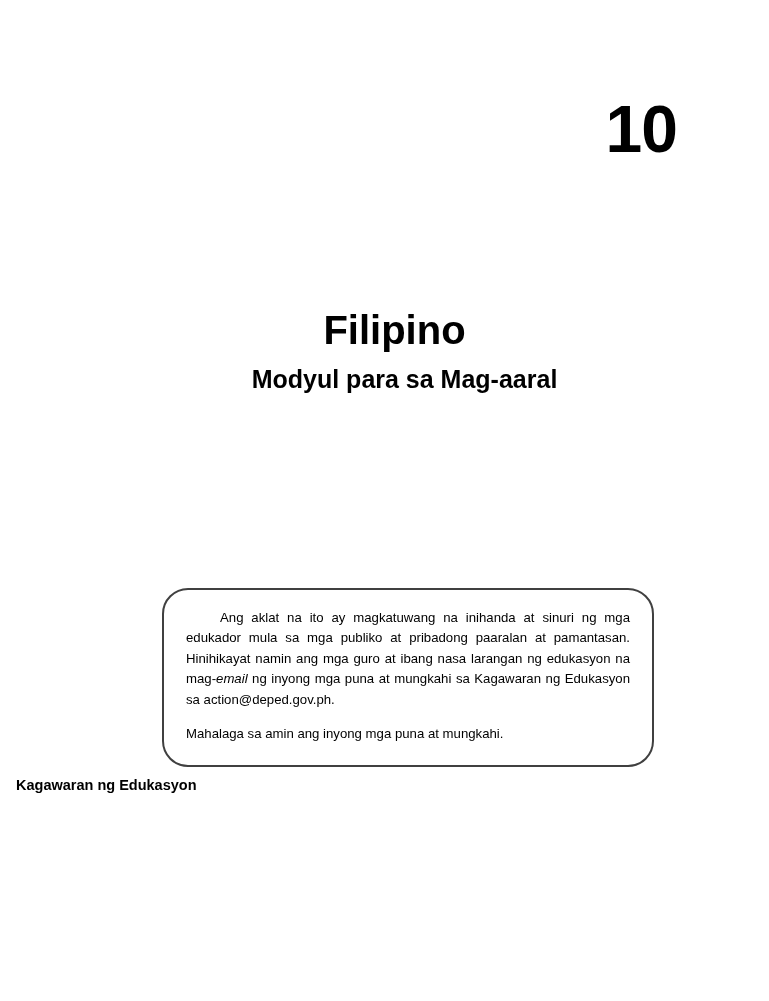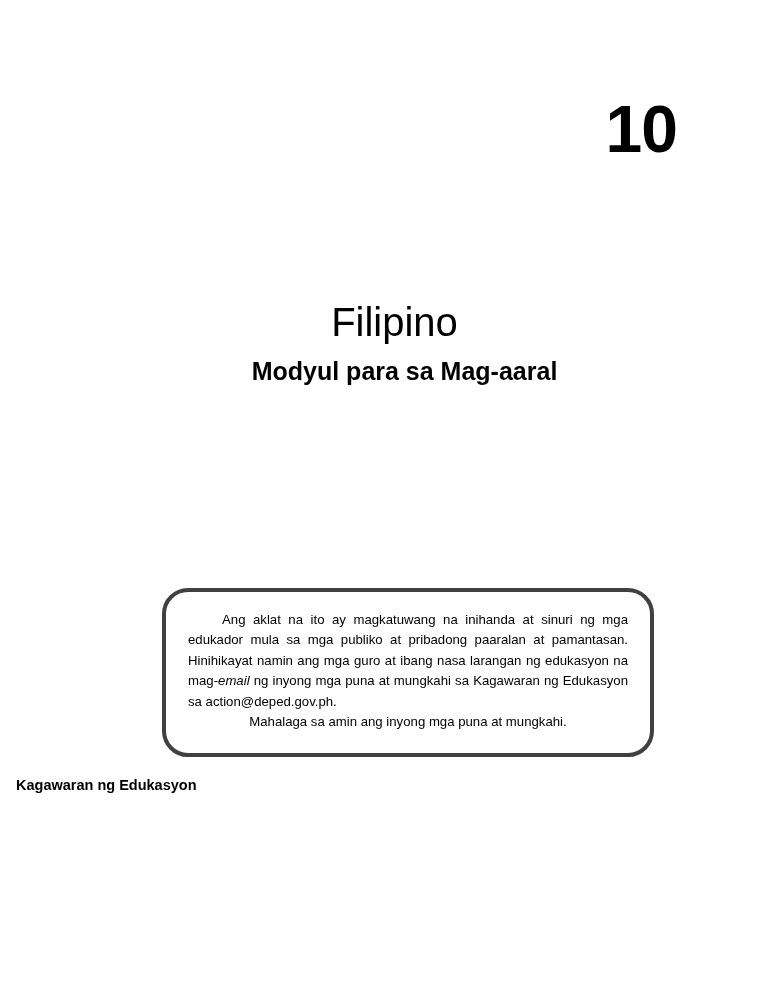--- a/index.html
+++ b/index.html
@@ -33,54 +33,55 @@
   }
   .title-block {
     position: absolute;
     top: 300px;
     left: 0;
     width: 769px;
     text-align: center;
   }
   .subject-title {
     font-size: 40px;
-    font-weight: normal;
+    font-weight: bold;
     line-height: 1.1;
-    margin: 0;
+    margin: 8px;
     padding-left: 20px;
   }
   .subject-subtitle {
     font-size: 25px;
     font-weight: bold;
     line-height: 1.2;
     margin: 12px 0 0 0;
     padding-left: 40px;
   }
   .note-box {
     position: absolute;
     top: 588px;
     left: 162px;
     width: 492px;
     box-sizing: border-box;
-    border: 4px solid #404040;
+    border: 2px solid #404040;
     border-radius: 26px;
     padding: 18px 22px 20px 22px;
   }
   .note-para {
     font-size: 13.2px;
     line-height: 1.55;
     margin: 0;
     text-align: justify;
     text-justify: inter-word;
   }
   .note-para.first {
     text-indent: 34px;
   }
   .note-para.second {
-    text-align: center;
+    margin-top: 14px;
+    text-align: left;
     text-indent: 0;
   }
   .note-para .italic {
     font-style: italic;
   }
   .footer-block {
     position: absolute;
     top: 776px;
     left: 0;
     width: 769px;

